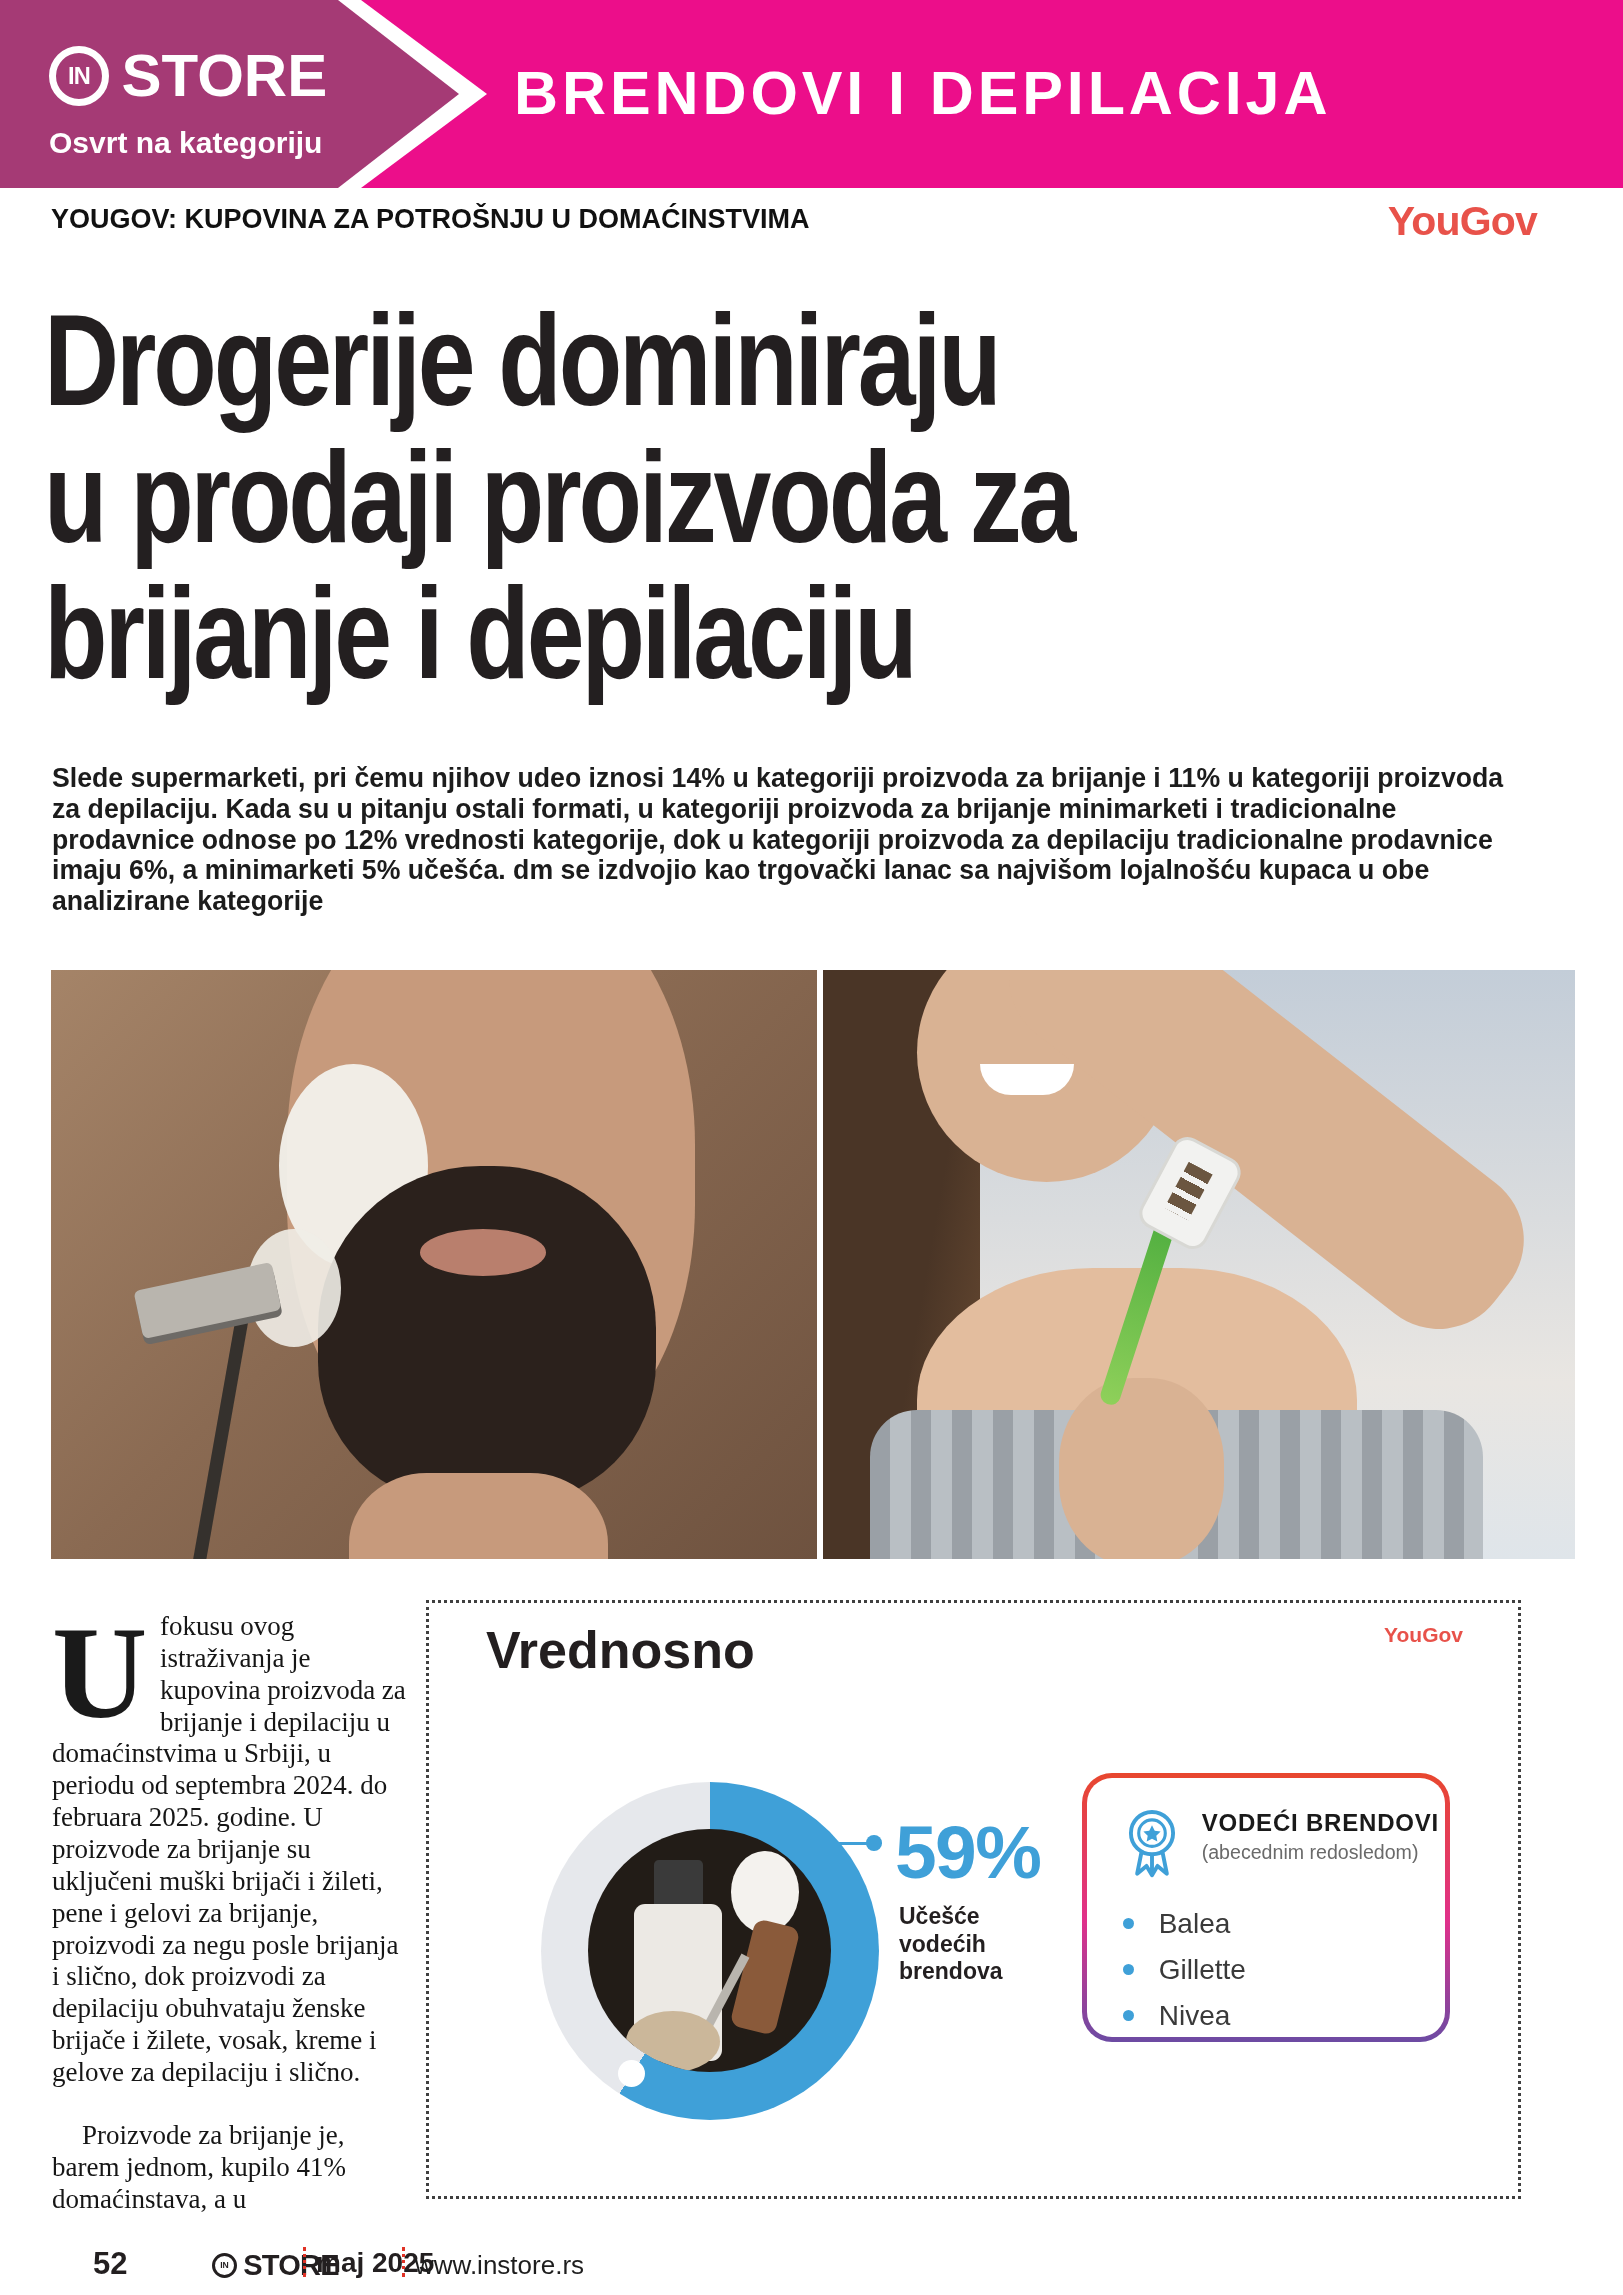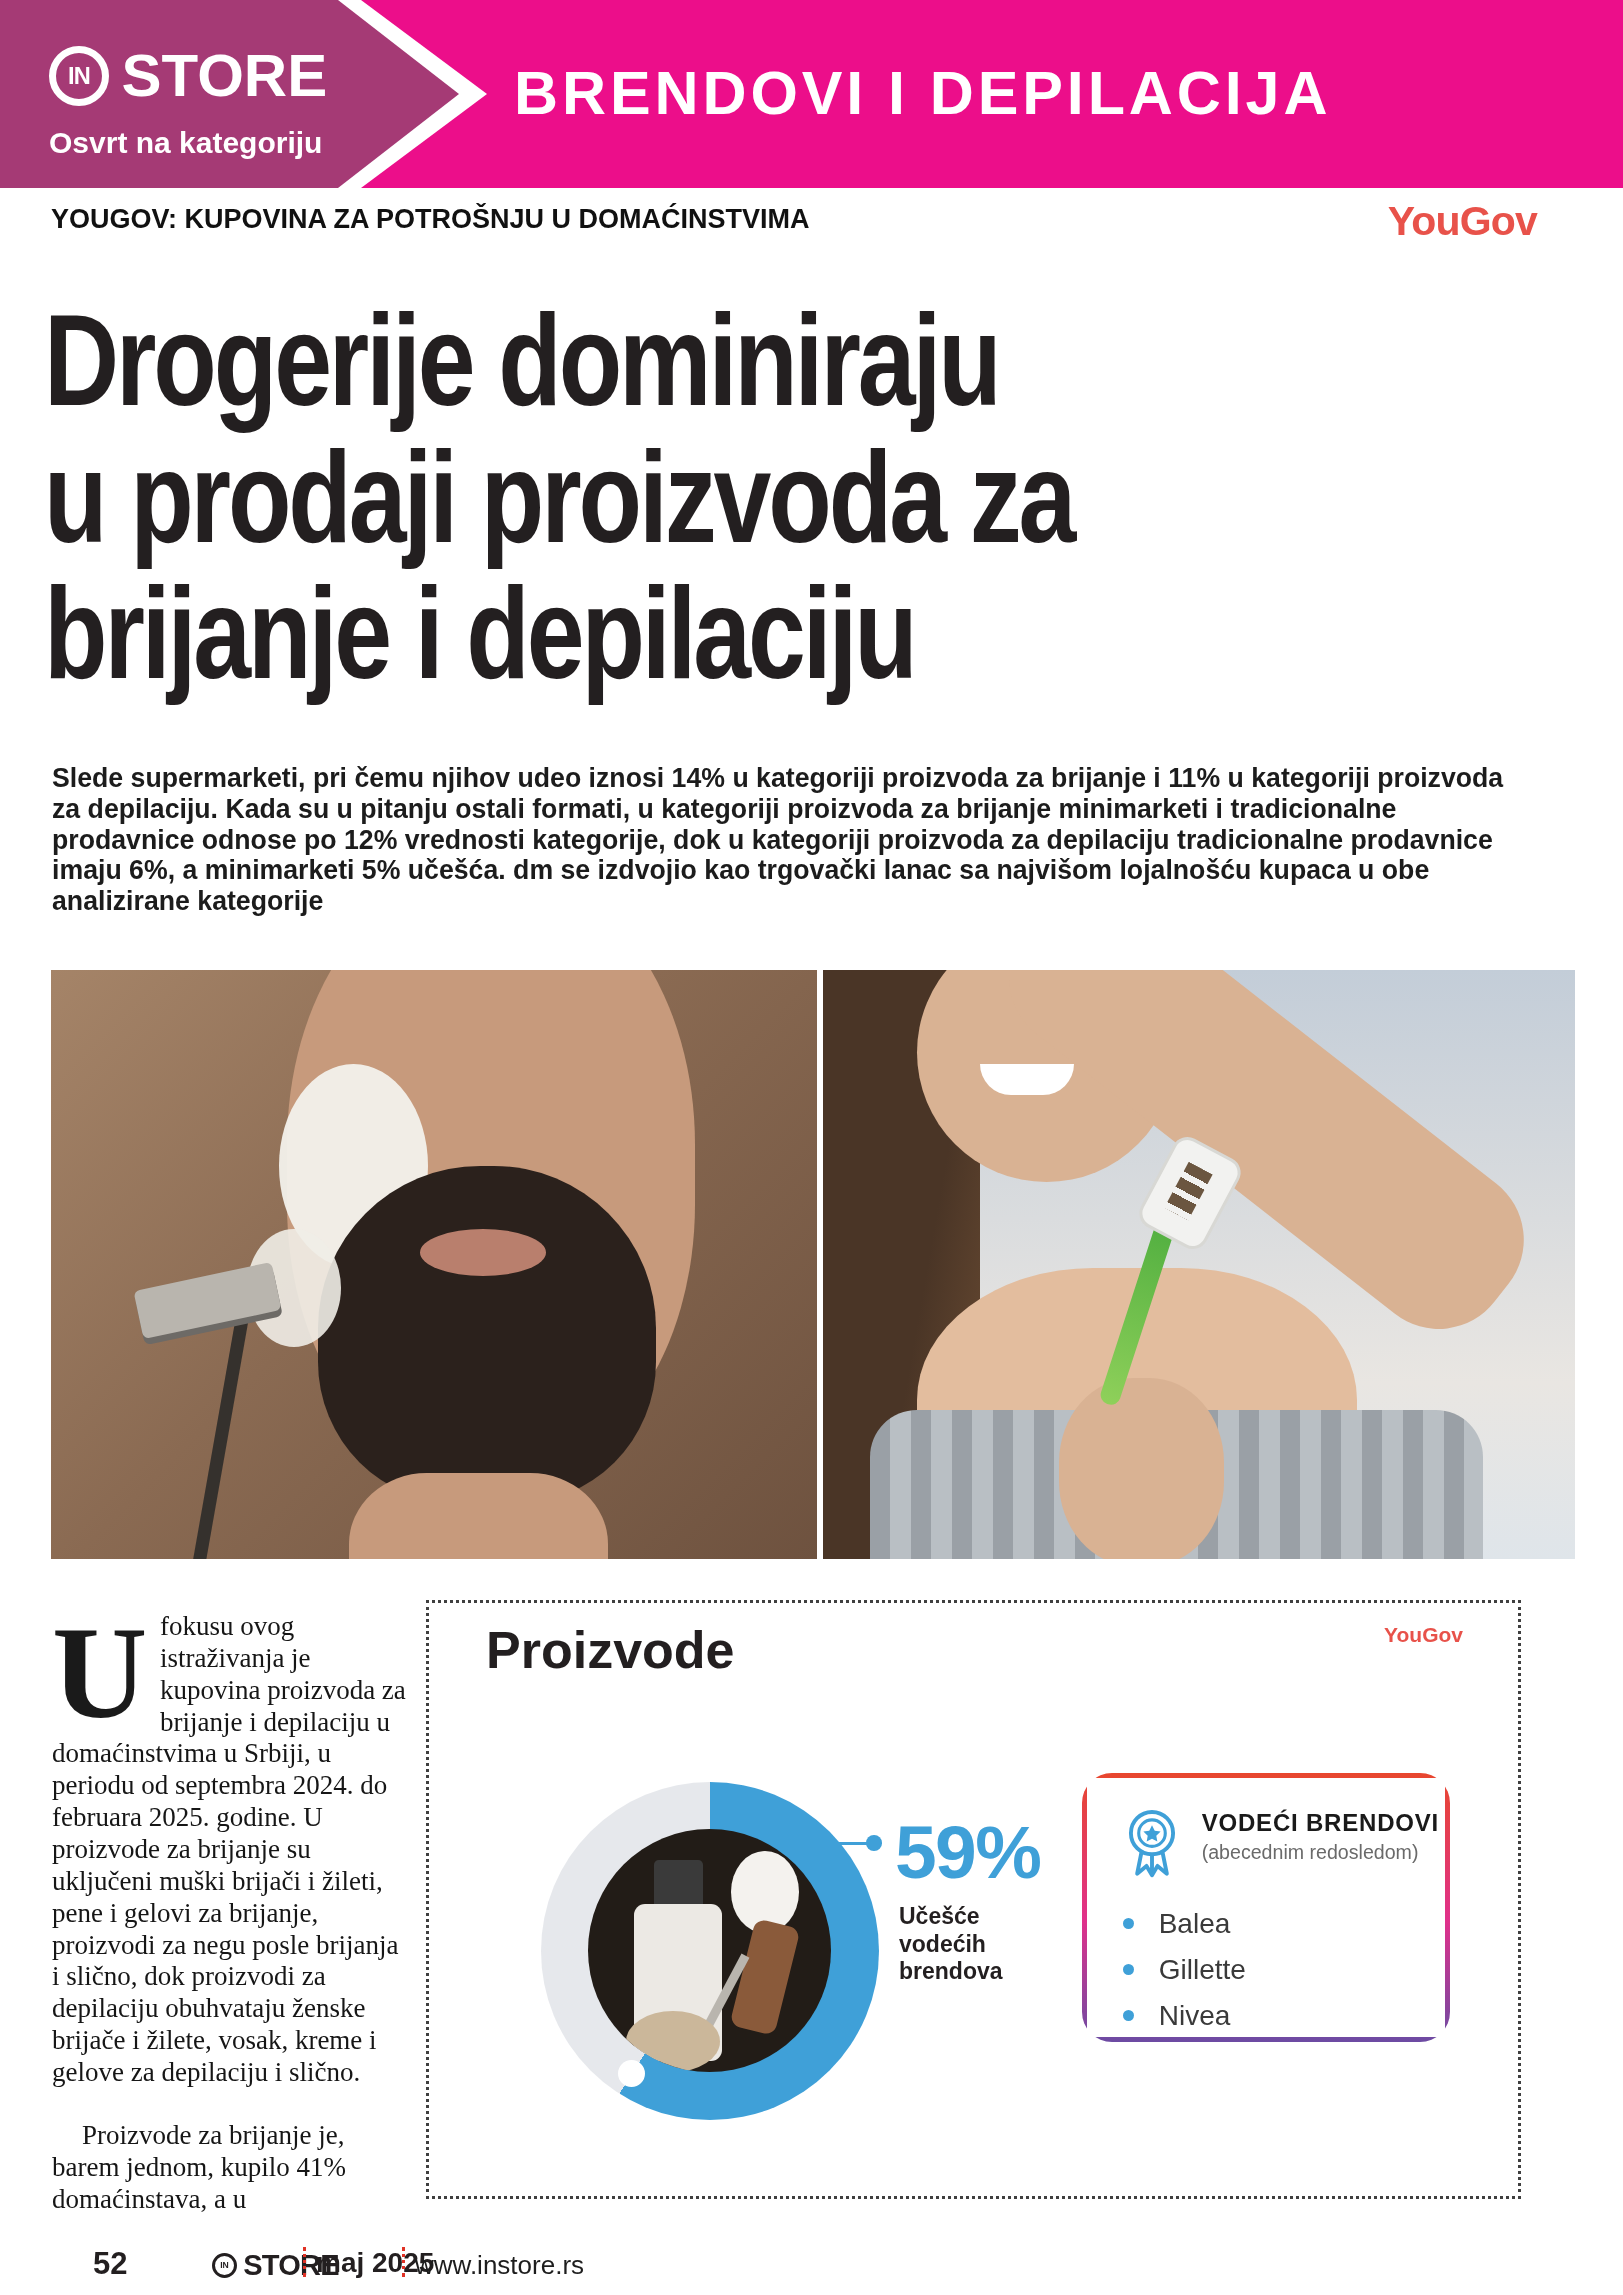--- a/index.html
+++ b/index.html
@@ -77,21 +77,21 @@
   .di-razor{position:absolute;left:118px;top:118px;width:9.4px;height:149px;background:#b9b5ae;transform:rotate(28deg);}
   .di-soap{position:absolute;left:38px;top:182px;width:94px;height:61px;background:#cbb79a;border-radius:50%;}
   .donut-dot{position:absolute;left:189px;top:457px;width:27px;height:27px;background:#fff;border-radius:50%;}
   .leader{position:absolute;left:382px;top:239px;width:61px;height:3.1px;background:#3fa0d8;}
   .leader-dot{position:absolute;left:437px;top:232px;width:15.7px;height:15.7px;background:#3fa0d8;border-radius:50%;}
   .callout-value{position:absolute;left:466px;top:206px;font-size:75px;font-weight:700;color:#3fa0d8;letter-spacing:-1.6px;}
   .callout-label{position:absolute;left:470px;top:300px;font-size:23px;font-weight:800;color:#231f20;line-height:1.2;}
 
   .brands-card{position:absolute;left:653px;top:170px;width:368px;height:269px;border-radius:30px;
         background:linear-gradient(180deg,#e8472e 0%,#e0308b 55%,#6c4ba3 100%);padding:4.7px;box-sizing:border-box;}
-  .brands-card-inner{width:100%;height:100%;background:#fff;border-radius:4px;position:relative;}
+  .brands-card-inner{width:100%;height:100%;background:#fff;border-radius:25px;position:relative;}
   .badge-icon{position:absolute;left:31px;top:27px;}
   .bc-title{position:absolute;left:115px;top:31px;font-size:24px;font-weight:800;letter-spacing:0.8px;color:#1a1a1a;}
   .bc-subtitle{position:absolute;left:115px;top:63px;font-size:19.6px;color:#6a6a6a;}
   .bc-list{position:absolute;left:36px;top:123px;}
   .bc-item{display:flex;align-items:center;height:46px;}
   .bc-dot{width:11px;height:11px;border-radius:50%;background:#3fa0d8;margin-right:25px;}
   .bc-name{font-size:28px;color:#3a3a3a;font-weight:500;}
 
   
   .footer{position:absolute;left:0;top:2244px;width:1623px;height:39px;}
@@ -156,21 +156,21 @@
     <div class="pr-razor-head"></div>
     <div class="pr-razor-slots"></div>
   </div>
 
   <div class="article">
     <p><span class="dropcap">U</span><span>fokusu ovog istraživanja je kupovina proizvoda za brijanje i depilaciju u domaćinstvima u Srbiji, u periodu od septembra 2024. do februara 2025. godine. U proizvode za brijanje su uključeni muški brijači i žileti, pene i gelovi za brijanje, proizvodi za negu posle brijanja i slično, dok proizvodi za depilaciju obuhvataju ženske brijače i žilete, vosak, kreme i gelove za depilaciju i slično.</span></p>
     <p class="p2">Proizvode za brijanje je, barem jednom, kupilo 41% domaćinstava, a u</p>
   </div>
 
   <div class="chart-box">
-    <div class="cb-title">Proizvode</div>
+    <div class="cb-title">Vrednosno</div>
     <div class="cb-yougov">YouGov</div>
 
     <div class="donut">
       <div class="donut-inner">
         <div class="di-cap"></div>
         <div class="di-bottle"></div>
         <div class="di-brush-b"></div>
         <div class="di-brush-h"></div>
         <div class="di-razor"></div>
         <div class="di-soap"></div>

